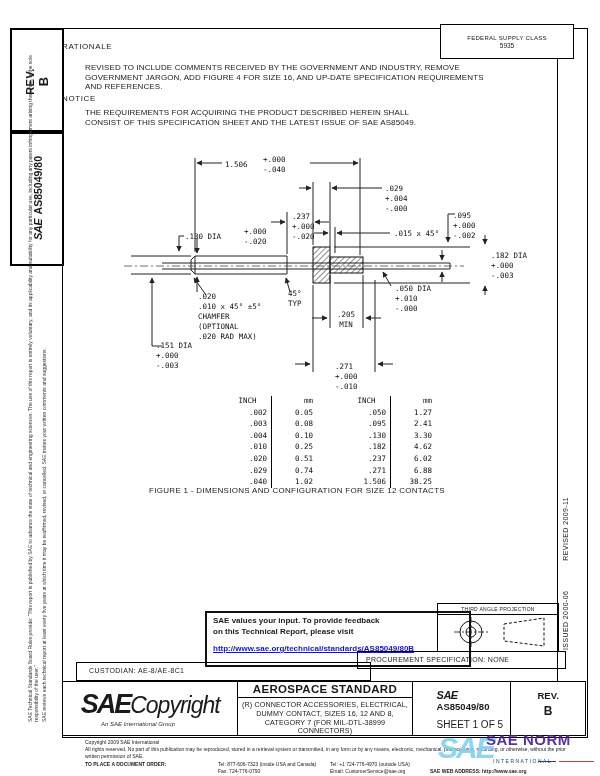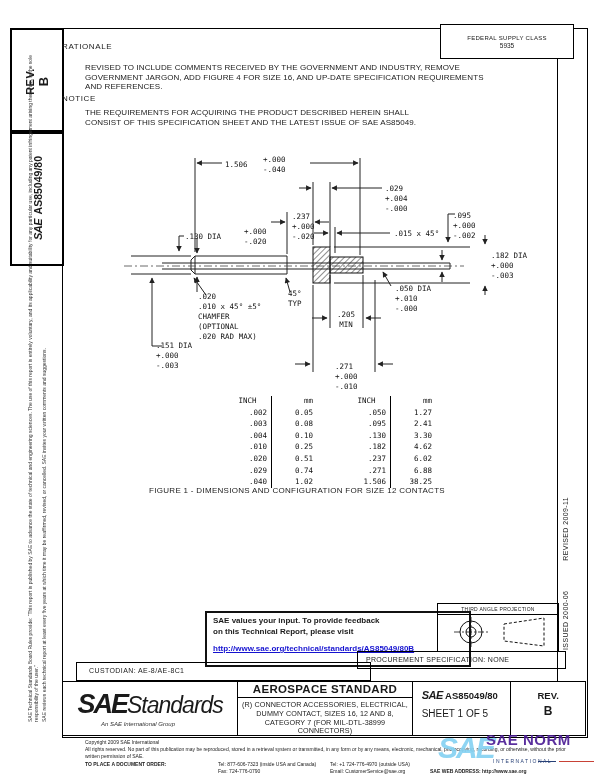--- a/index.html
+++ b/index.html
@@ -68,21 +68,21 @@
   .tb-cell{box-sizing:border-box;height:100%;}
   .tb-logo{width:175px;display:flex;flex-direction:column;align-items:center;justify-content:center;}
   .logo-line{font-style:italic;line-height:26px;}
   .logo-sae{font-weight:900;font-size:27px;letter-spacing:-2px;}
   .logo-aero{font-size:23px;letter-spacing:-1px;}
   .logo-sub{font-style:italic;font-size:6px;color:#333;align-self:flex-start;margin-left:38px;}
   .tb-center{width:175px;border-left:1.5px solid #000;text-align:center;}
   .tb-org{font-weight:bold;font-size:11.5px;letter-spacing:.3px;line-height:15px;
           border-bottom:1.5px solid #000;text-align:center;}
   .tb-title{font-size:7.2px;line-height:8.8px;padding-top:3px;letter-spacing:.1px;}
-  .tb-number{width:99px;border-left:1.5px solid #000;padding:7px 0 0 9px;}
+  .tb-number{width:99px;border-left:1.5px solid #000;padding:7px 0 0 24px;}
   .tb-number .l1{font-size:9.5px;font-weight:bold;}
   .tb-number .sheet{font-size:10px;margin-top:7px;}
   .tb-rev{width:75px;border-left:1.5px solid #000;text-align:center;padding-top:8px;}
   .tb-rev .rl{font-weight:bold;font-size:9.5px;}
   .tb-rev .rv{font-weight:bold;font-size:12px;margin-top:3px;}
   
   .foot{font-size:5px;color:#222;line-height:6.5px;}
   
   .watermark{left:438px;top:731px;width:160px;height:44px;opacity:.92;z-index:8;}
   .wm-sae{position:absolute;left:0;top:0;font-style:italic;font-weight:900;font-size:30px;
@@ -302,21 +302,21 @@
       </g>
     </svg>
   </div>
 
   <div class="abs custodian-box">CUSTODIAN: AE-8/AE-8C1</div>
   <div class="abs procurement-box">PROCUREMENT SPECIFICATION: NONE</div>
 
   <div class="abs title-block">
     <div class="tb-cell tb-logo">
       <div class="logo-line">
-        <span class="logo-sae">SAE</span><span class="logo-aero">Standards</span>
+        <span class="logo-sae">SAE</span><span class="logo-aero">Copyright</span>
       </div>
       <div class="logo-sub">An SAE International Group</div>
     </div>
     <div class="tb-cell tb-center">
       <div class="tb-org">AEROSPACE STANDARD</div>
       <div class="tb-title">
         <div>(R) CONNECTOR ACCESSORIES, ELECTRICAL,</div>
         <div>DUMMY CONTACT, SIZES 16, 12 AND 8,</div>
         <div>CATEGORY 7 (FOR MIL-DTL-38999 CONNECTORS)</div>
       </div>

